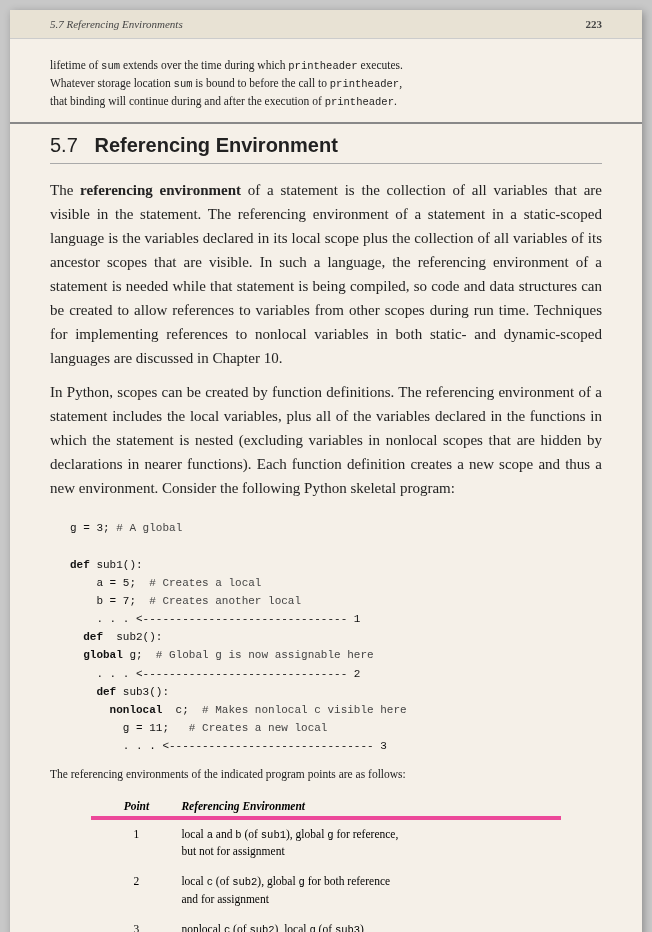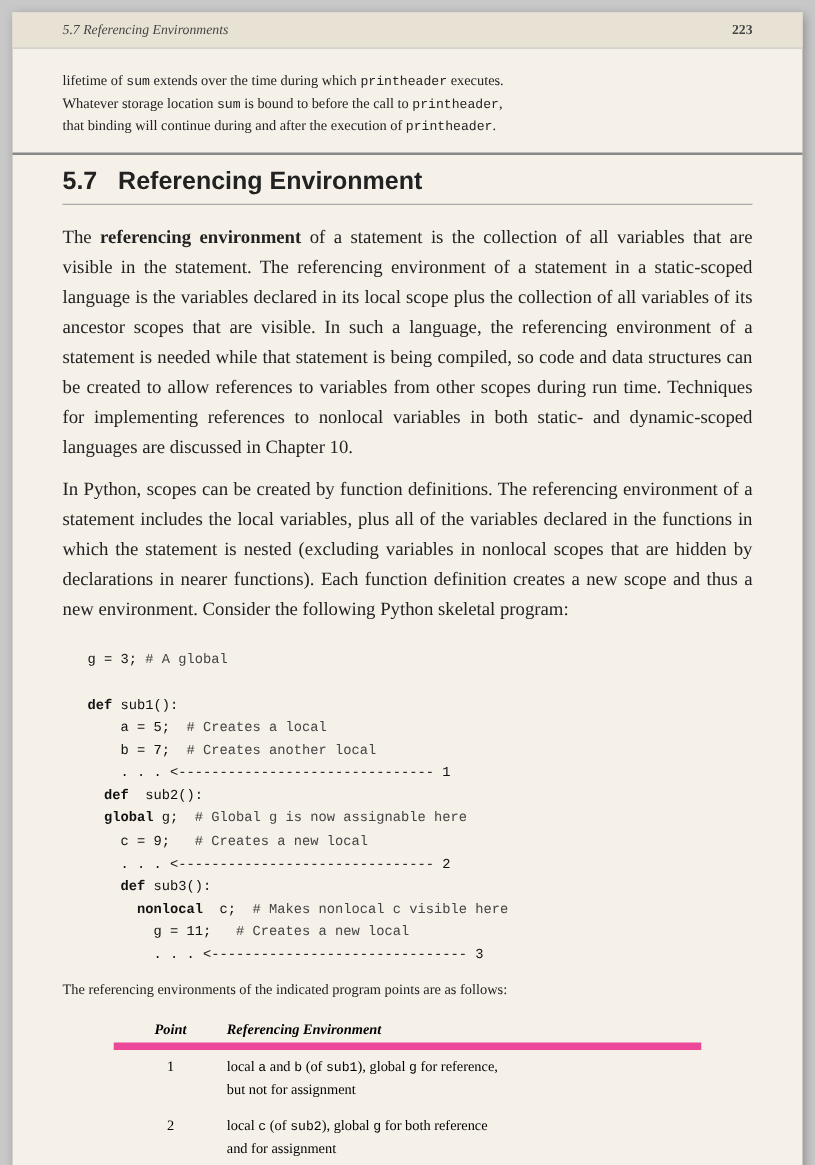--- a/index.html
+++ b/index.html
@@ -67,21 +67,21 @@
 
     .section-heading {
       font-size: 20px;
       font-weight: bold;
       color: #222;
       font-family: Arial, sans-serif;
       margin-bottom: 6px;
     }
 
     .section-heading span.section-num {
-      font-weight: bold;
+      font-weight: normal;
     }
 
     .divider-line {
       border: none;
       border-top: 1px solid #aaa;
       margin: 0 0 10px 0;
     }
 
     .main-content {
       padding: 0 40px 20px 40px;
@@ -122,21 +122,21 @@
     }
 
     .env-table {
       margin: 16px auto 0 auto;
       width: 85%;
       font-size: 11.5px;
     }
 
     .env-table-header {
       display: flex;
-      border-bottom: 6px solid #ec4899;
+      border-bottom: 4px solid #ec4899;
       padding-bottom: 4px;
       margin-bottom: 6px;
     }
 
     .env-table-header .col-point {
       width: 90px;
       font-style: italic;
       font-weight: bold;
       text-align: center;
     }
@@ -211,21 +211,20 @@
 
     <div class="code-block">
       <div>g = 3; <span class="comment"># A global</span></div>
       <div>&nbsp;</div>
       <div><span class="keyword">def</span> sub1():</div>
       <div>&nbsp;&nbsp;&nbsp;&nbsp;a = 5; &nbsp;<span class="comment"># Creates a local</span></div>
       <div>&nbsp;&nbsp;&nbsp;&nbsp;b = 7; &nbsp;<span class="comment"># Creates another local</span></div>
       <div>&nbsp;&nbsp;&nbsp;&nbsp;. . . &lt;------------------------------- 1</div>
       <div>&nbsp;&nbsp;<span class="keyword">def</span> &nbsp;sub2():</div>
       <div>&nbsp;&nbsp;<span class="keyword">global</span> g; &nbsp;<span class="comment"># Global g is now assignable here</span></div>
-      <div>&nbsp;&nbsp;&nbsp;&nbsp;c = 9; &nbsp;&nbsp;<span class="comment"># Creates a new local</span></div>
       <div>&nbsp;&nbsp;&nbsp;&nbsp;. . . &lt;------------------------------- 2</div>
       <div>&nbsp;&nbsp;&nbsp;&nbsp;<span class="keyword">def</span> sub3():</div>
       <div>&nbsp;&nbsp;&nbsp;&nbsp;&nbsp;&nbsp;<span class="keyword">nonlocal</span> &nbsp;c; &nbsp;<span class="comment"># Makes nonlocal c visible here</span></div>
       <div>&nbsp;&nbsp;&nbsp;&nbsp;&nbsp;&nbsp;&nbsp;&nbsp;g = 11; &nbsp;&nbsp;<span class="comment"># Creates a new local</span></div>
       <div>&nbsp;&nbsp;&nbsp;&nbsp;&nbsp;&nbsp;&nbsp;&nbsp;. . . &lt;------------------------------- 3</div>
     </div>
 
     <p class="paragraph intro-table-text">The referencing environments of the indicated program points are as follows:</p>
 
     <div class="env-table">

